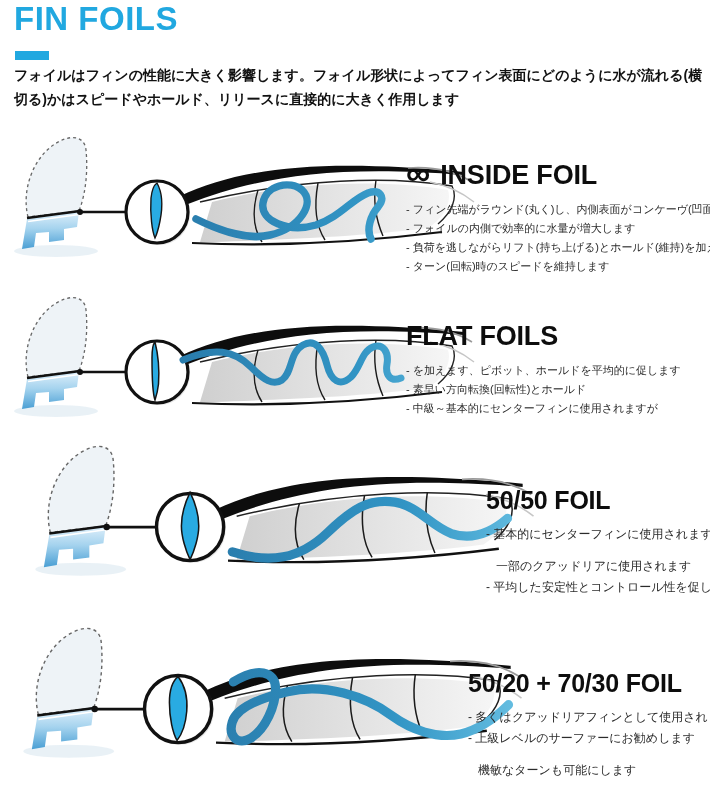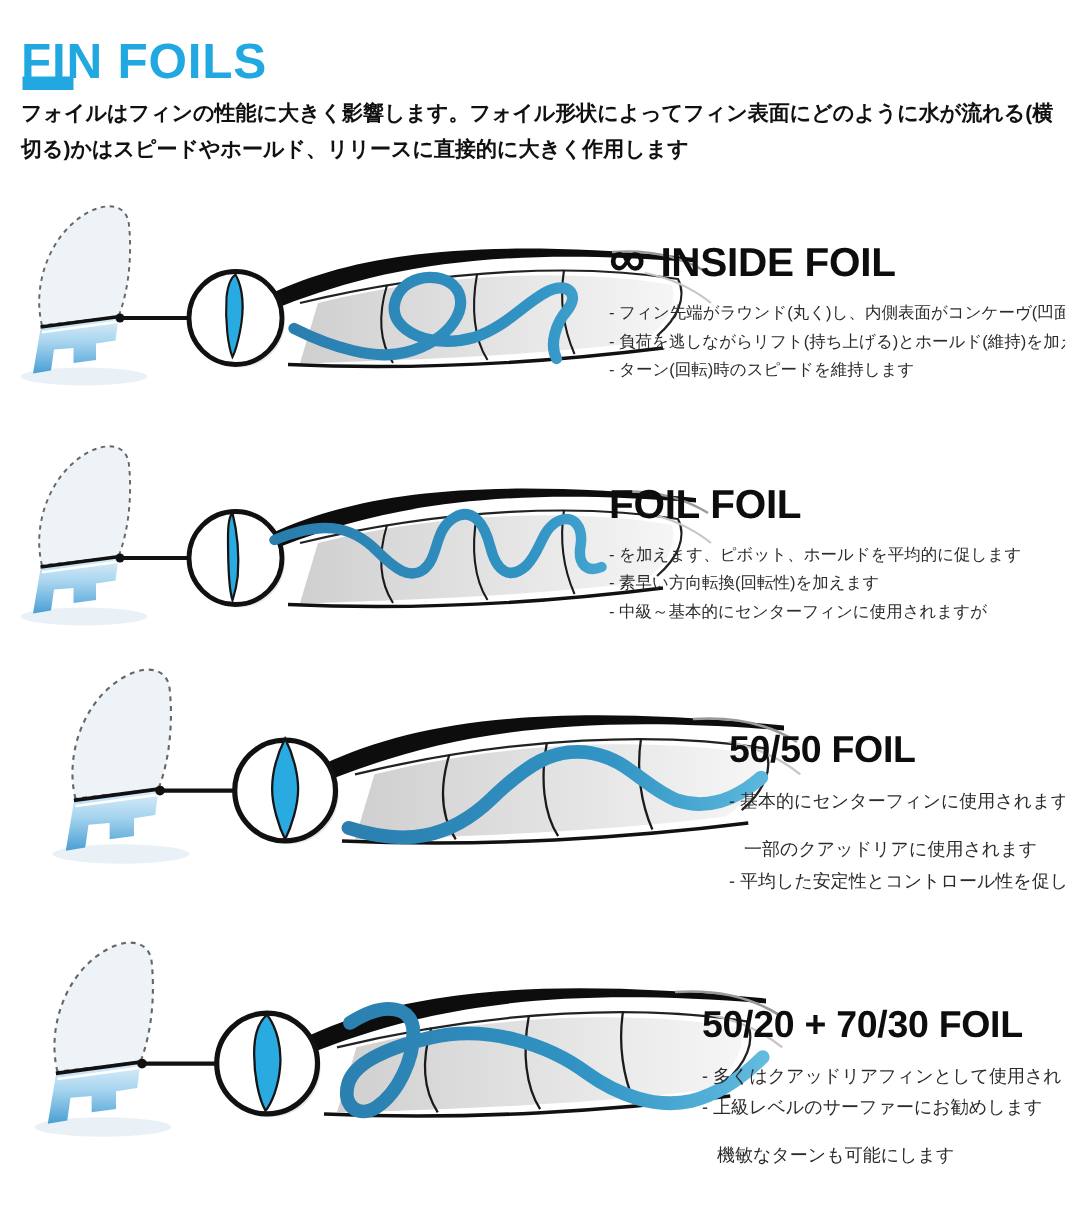--- a/index.html
+++ b/index.html
@@ -4,21 +4,21 @@
 <title>FIN FOILS</title>
 <style>
   * { margin:0; padding:0; box-sizing:border-box; }
   html,body { background:#ffffff; }
   body { font-family:"Liberation Sans","DejaVu Sans",sans-serif; }
   .page {
     position:relative; width:710px; height:804px; margin:0 auto;
     background:#ffffff; overflow:hidden;
   }
   .page-title {
-    position:absolute; left:14px; top:22px;
+    position:absolute; left:14px; top:0;
     font-size:33px; font-weight:800; letter-spacing:.5px;
     color:#21a8e0;
   }
   .title-underline {
     position:absolute; left:15px; top:51px; width:34px; height:9px;
     background:#21a8e0;
   }
   .intro {
     position:absolute; left:14px; top:64px; width:690px;
     font-size:14px; font-weight:700; line-height:23.5px; color:#111;
@@ -104,20 +104,21 @@
     <path d="M 157,53 C 162,62 163,76 160,91 C 158,101 156,106 155,108 C 152,101 150,84 151,68 C 152,59 154,55 157,53 Z" fill="#29abe2" stroke="#151515" stroke-width="1.4"></path>
     <path d="M 196,89 C 222,102 250,110 270,105 C 300,98 316,73 302,60 C 290,50 266,55 263,73 C 260,91 288,103 316,95 C 340,87 352,69 368,63 C 380,59 386,67 378,77 C 371,85 366,99 371,109" fill="none" stroke="url(#ribbonGrad)" stroke-width="7.5" stroke-linecap="round"></path>
   </svg>
   <div class="txt sec12" style="left:406px;top:160px;width:300px">
     <div class="hdr">
       <span class="inf">∞</span>
       <span class="ttl">INSIDE FOIL</span>
     </div>
     <div class="bullets">
       <div class="b">- フィン先端がラウンド(丸く)し、内側表面がコンケーヴ(凹面)しています</div>
+      <div class="b">- フォイルの内側で効率的に水量が増大します</div>
       <div class="b">- 負荷を逃しながらリフト(持ち上げる)とホールド(維持)を加えます</div>
       <div class="b">- ターン(回転)時のスピードを維持します</div>
     </div>
   </div>
 
   <svg class="row-svg" style="left:0;top:290px" width="480" height="175" viewBox="0 0 480 175">
     <g>
         <use href="#finShape" x="16" y="3"></use>
       </g>
     <circle cx="80" cy="82" r="3" fill="#111"></circle>
@@ -126,25 +127,25 @@
         <use href="#flowBase"></use>
       </g>
     <g>
         <use href="#magCircle"></use>
       </g>
     <path d="M 155,52 C 158,64 159.5,80 158.5,94 C 157.5,103 156,107 155,110 C 152.8,104 152,88 152,68 C 152,58 153,54 155,52 Z" fill="#29abe2" stroke="#151515" stroke-width="1.5"></path>
     <path d="M 183,70 C 214,57 234,60 251,77 C 264,90 273,96 282,90 C 293,82 289,63 303,55 C 315,48 323,59 327,75 C 331,91 340,97 351,87 C 361,77 361,62 373,57 C 383,53 389,62 387,74 C 385,86 391,92 401,88" fill="none" stroke="url(#ribbonGrad)" stroke-width="7" stroke-linecap="round"></path>
   </svg>
   <div class="txt sec12" style="left:406px;top:321px;width:300px">
     <div class="hdr">
-      <span class="ttl">FOIL FOIL</span>
+      <span class="ttl">FLAT FOILS</span>
     </div>
     <div class="bullets">
       <div class="b">- を加えます、ピボット、ホールドを平均的に促します</div>
-      <div class="b">- 素早い方向転換(回転性)を加えます</div>
+      <div class="b">- 素早い方向転換(回転性)とホールド</div>
       <div class="b">- 中級～基本的にセンターフィンに使用されますが</div>
     </div>
   </div>
 
   <svg class="row-svg" style="left:20px;top:438px" width="520" height="190" viewBox="0 0 480 175">
     <g>
         <use href="#finShape" x="16" y="3"></use>
       </g>
     <circle cx="80" cy="82" r="3" fill="#111"></circle>
     <line x1="80" y1="82" x2="127" y2="82" stroke="#111" stroke-width="2.6"></line>

